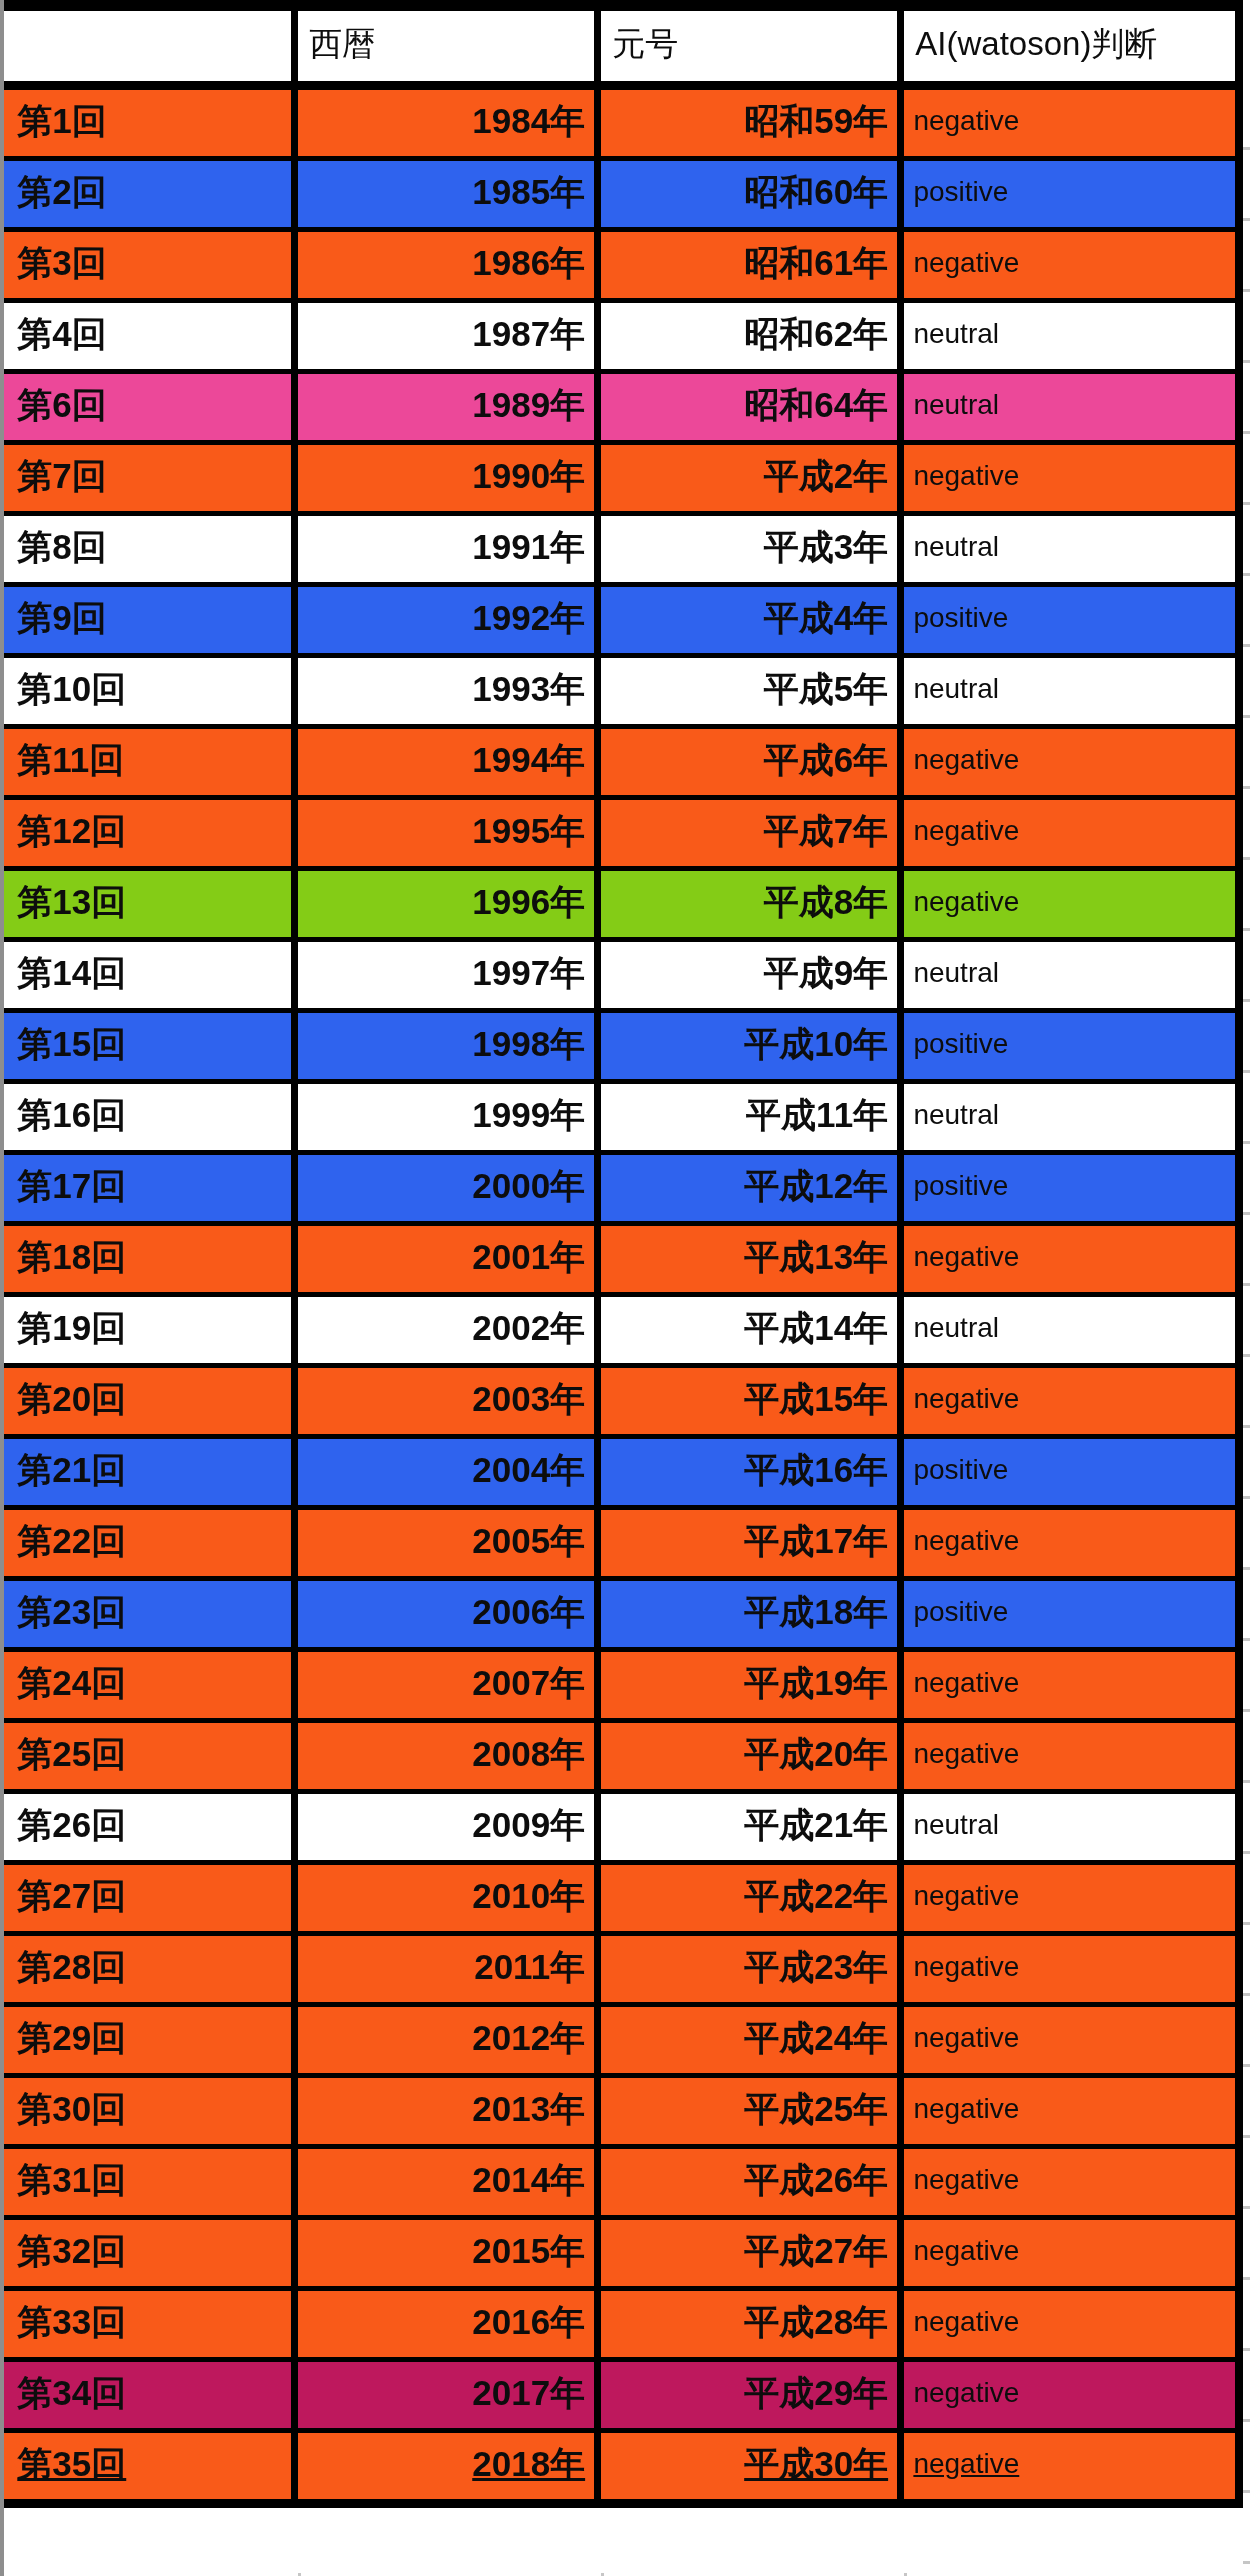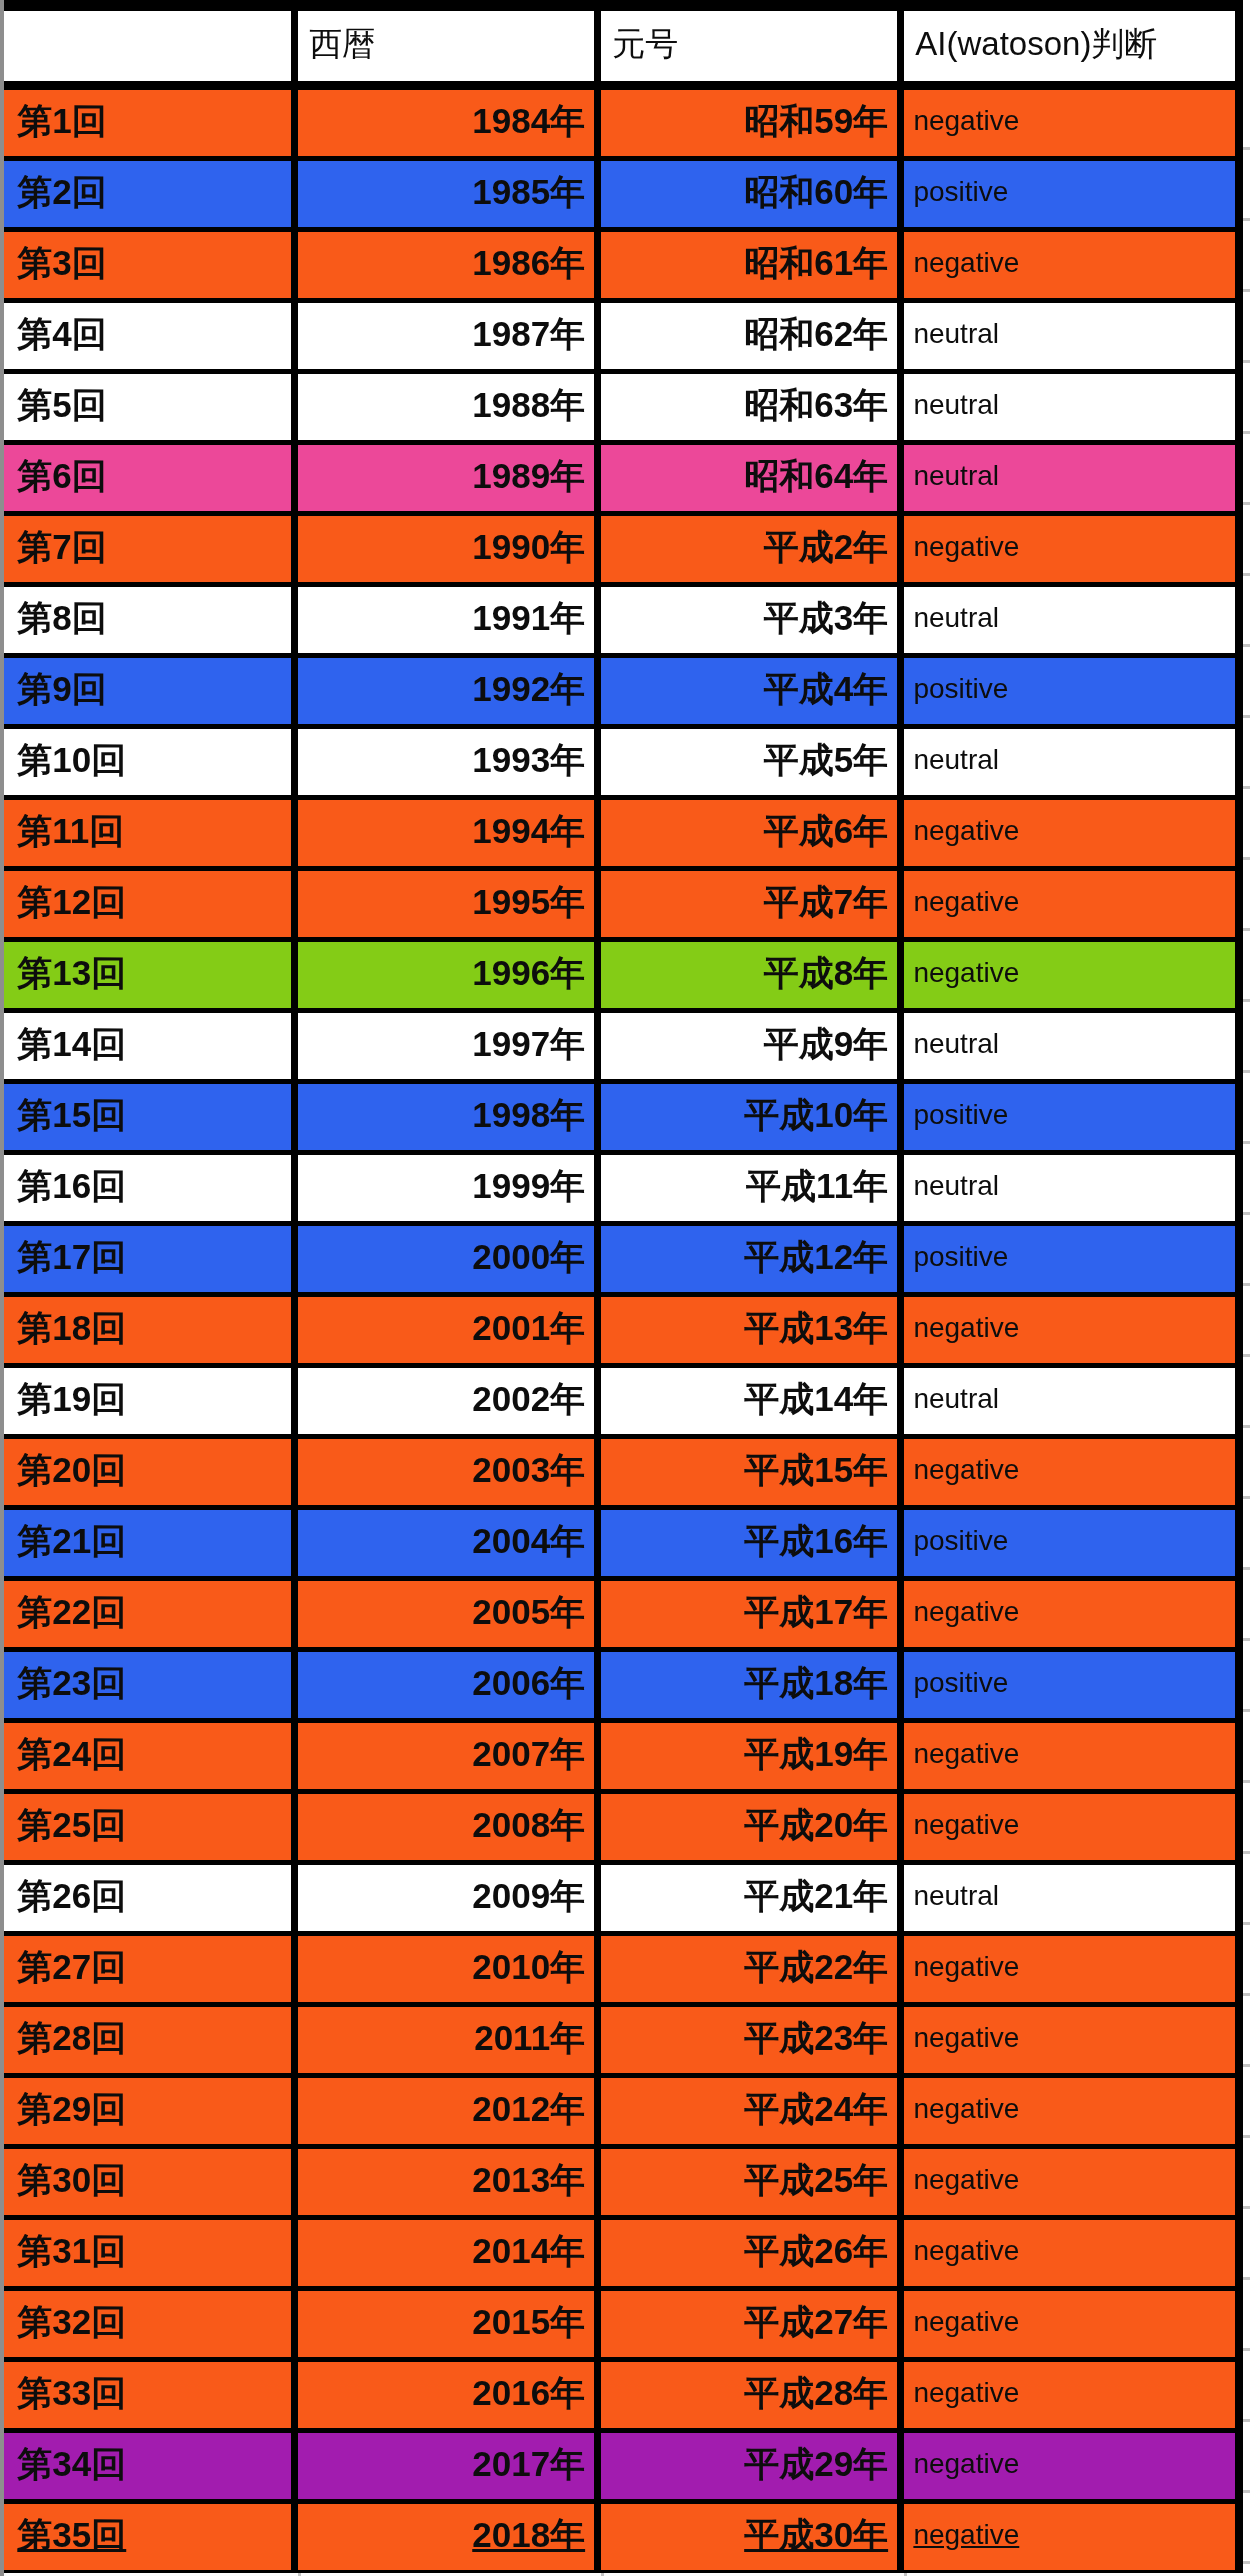--- a/index.html
+++ b/index.html
@@ -129,26 +129,20 @@
           <td class="c1">1986年</td>
           <td class="c2">昭和61年</td>
           <td class="c3">negative</td>
         </tr>
         <tr style="background: rgb(255, 255, 255);">
           <td class="c0">第4回</td>
           <td class="c1">1987年</td>
           <td class="c2">昭和62年</td>
           <td class="c3">neutral</td>
         </tr>
-        <tr style="background: rgb(255, 255, 255);">
-          <td class="c0">第5回</td>
-          <td class="c1">1988年</td>
-          <td class="c2">昭和63年</td>
-          <td class="c3">neutral</td>
-        </tr>
         <tr style="background: #ec4899; margin-left: 32px;">
           <td class="c0">第6回</td>
           <td class="c1">1989年</td>
           <td class="c2">昭和64年</td>
           <td class="c3">neutral</td>
         </tr>
         <tr style="background: rgb(249, 90, 25);">
           <td class="c0">第7回</td>
           <td class="c1">1990年</td>
           <td class="c2">平成2年</td>
@@ -303,21 +297,21 @@
           <td class="c1">2015年</td>
           <td class="c2">平成27年</td>
           <td class="c3">negative</td>
         </tr>
         <tr style="background: rgb(249, 90, 25);">
           <td class="c0">第33回</td>
           <td class="c1">2016年</td>
           <td class="c2">平成28年</td>
           <td class="c3">negative</td>
         </tr>
-        <tr style="background: #a21caf;">
+        <tr style="background: #be185d;">
           <td class="c0">第34回</td>
           <td class="c1">2017年</td>
           <td class="c2">平成29年</td>
           <td class="c3">negative</td>
         </tr>
         <tr style="background: rgb(249, 90, 25);">
           <td class="c0">第35回</td>
           <td class="c1">2018年</td>
           <td class="c2">平成30年</td>
           <td class="c3">negative</td>

